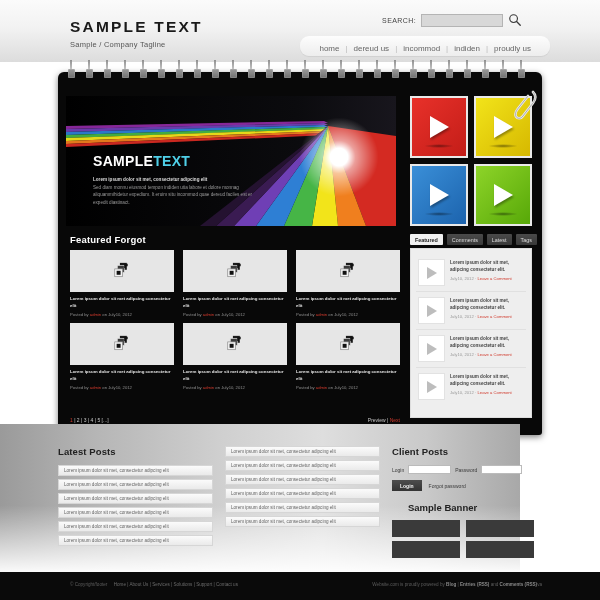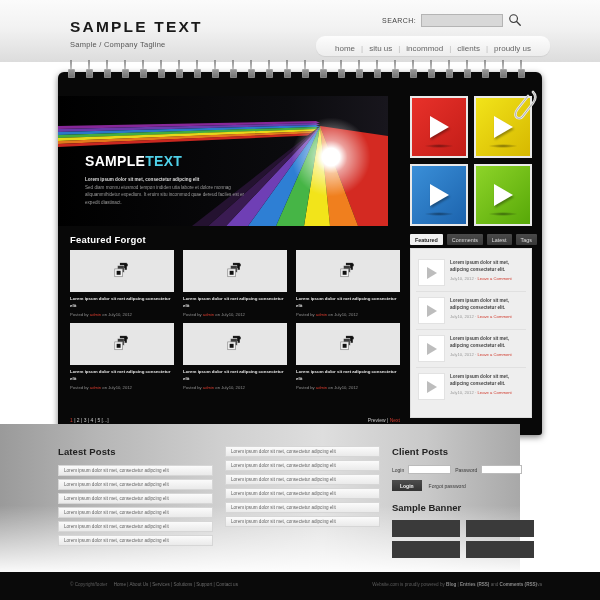--- a/index.html
+++ b/index.html
@@ -59,21 +59,21 @@
     box-shadow:inset 0 0 0 .5px rgba(255,255,255,.25);
   }
   .board {
     position:absolute; left:0; top:12px; width:484px; height:363px;
     background:#080808; border-radius:6px 6px 3px 3px;
     box-shadow:0 2px 6px rgba(0,0,0,.5);
   }
 
   
   .hero {
-    position:absolute; left:0; top:24px; width:330px; height:130px;
+    position:absolute; left:8px; top:24px; width:330px; height:130px;
     background:#404040; overflow:hidden;
   }
   .hero-glow {
     position:absolute; right:12px; top:16px; width:90px; height:90px;
     background:radial-gradient(circle, #ffffff 0%, #ffffff 14%, rgba(255,255,255,.55) 26%, rgba(255,255,255,0) 62%);
     z-index:3; pointer-events:none;
   }
   .rays { position:absolute; left:0; top:0; width:330px; height:130px; }
   .hero-text { position:absolute; left:27px; top:57px; z-index:4; width:175px; }
   .hero-h1 { font-size:14px; font-weight:bold; letter-spacing:.3px; }
@@ -182,21 +182,21 @@
     font-size:5px; padding:0 3px;
   }
   .inp-login { width:43px; }
   .inp-pass { width:41px; }
   .login-btn-row { display:flex; align-items:center; gap:7px; }
   .login-btn {
     font-size:5px; color:#f2f2f2; background:linear-gradient(180deg,#4d4d4d,#333);
     padding:2.5px 8px; border:none; font-weight:bold; cursor:pointer;
   }
   .forgot { font-size:5px; color:#3a3a3a; }
-  .banner-title { font-size:9.5px; font-weight:bold; color:#222; margin:11px 0 7px; }
+  .banner-title { font-size:9.5px; font-weight:bold; color:#222; margin:11px 16px 7px; }
   .banners { display:grid; grid-template-columns:68px 68px; gap:4px 6px; }
   .banner-box { height:17px; background:#3a3a3a; }
 
   
   .footer {
     position:absolute; left:0; top:572px; width:600px; height:28px; background:#0a0a0a;
   }
   .footer-left { position:absolute; left:70px; top:10px; font-size:4.6px; color:#5d5d5d; }
   .footer-left .lk { color:#6b6b6b; }
   .footer-right { position:absolute; right:58px; top:10px; font-size:4.6px; color:#5d5d5d; }
@@ -219,25 +219,25 @@
       <input class="search-input" type="text" placeholder="" style="">
       <svg class="search-icon" viewBox="0 0 16 16">
         <circle cx="6.4" cy="6.4" r="4.4" fill="none" stroke="#3a3a3a" stroke-width="1.3"></circle>
         <line x1="9.8" y1="9.8" x2="14" y2="14" stroke="#3a3a3a" stroke-width="1.5" stroke-linecap="round"></line>
       </svg>
     </div>
 
     <div class="nav">
       <a href="#">home</a>
       <span class="sep">|</span>
-      <a href="#">situ us</a>
+      <a href="#">dereud us</a>
       <span class="sep">|</span>
       <a href="#">incommod</a>
       <span class="sep">|</span>
-      <a href="#">clients</a>
+      <a href="#">indiden</a>
       <span class="sep">|</span>
       <a href="#">proudly us</a>
     </div>
   </div>
 
   <div class="notebook">
 
     <div class="spiral" id="spiral">
         <div class="ring" style="left: 10px;">
           <div class="wire"></div>

